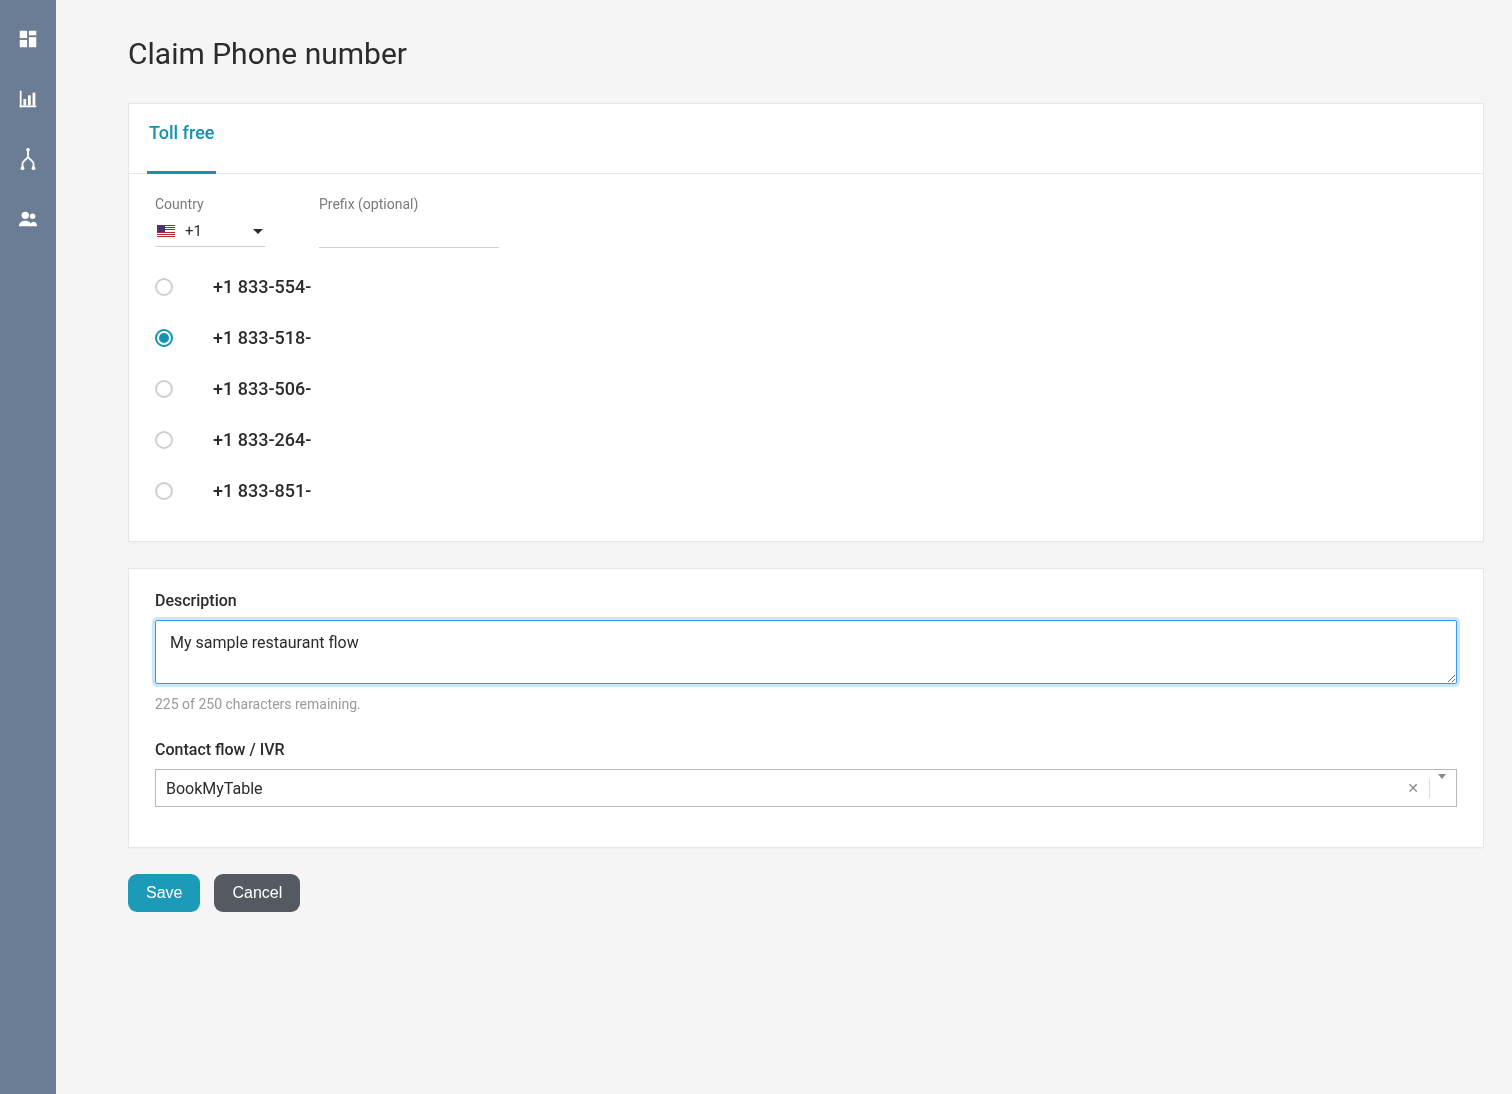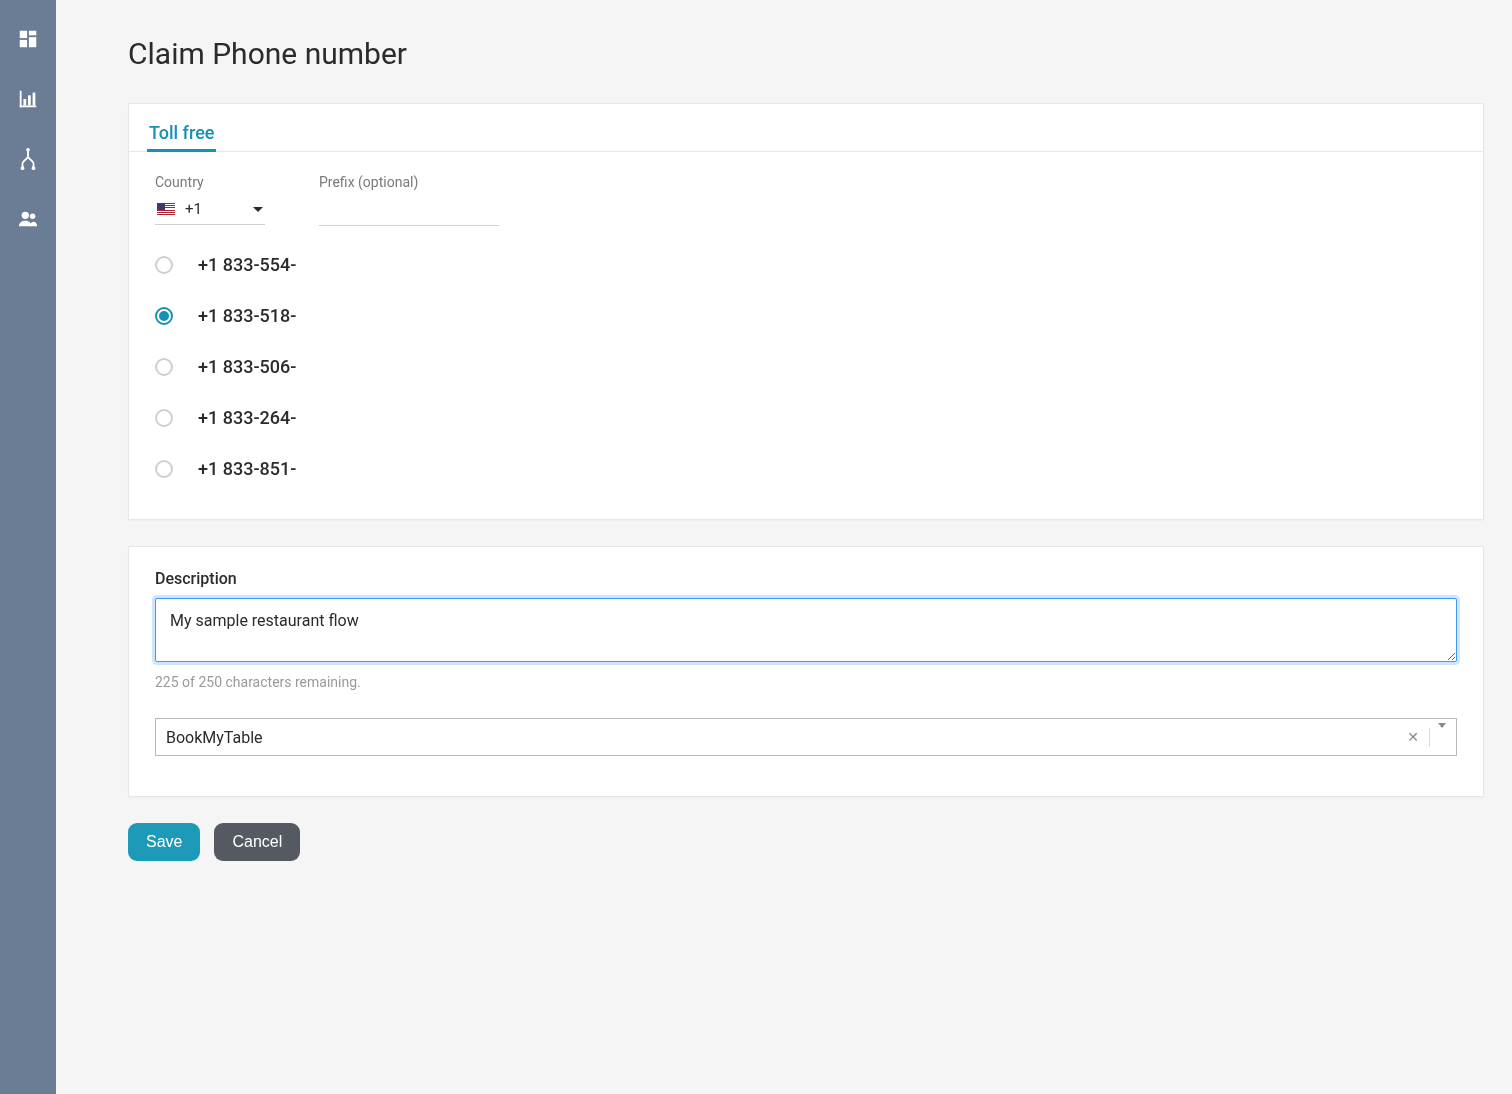--- a/index.html
+++ b/index.html
@@ -50,21 +50,21 @@
       box-shadow: 0 1px 2px rgba(0,0,0,0.03);
     }
     .tabs {
       display: flex;
       border-bottom: 1px solid #e6e6e6;
       padding: 0 18px;
       gap: 28px;
       align-items: flex-end;
     }
     .tab {
-      padding: 18px 2px 6px 2px;
+      padding: 18px 2px 28px 2px;
       font-size: 18px;
       color: #8a8a8a;
       cursor: pointer;
       border-bottom: 3px solid transparent;
       margin-bottom: -1px;
     }
     .tab.active {
       color: #1791b2;
       border-bottom-color: #1791b2;
       font-weight: 500;
@@ -110,21 +110,21 @@
       padding: 6px 2px;
       font-size: 15px;
       width: 180px;
       outline: none;
       background: transparent;
     }
     .phone-list { display: flex; flex-direction: column; gap: 30px; margin-top: 10px; }
     .phone-option {
       display: flex;
       align-items: center;
-      gap: 25px;
+      gap: 40px;
       cursor: pointer;
     }
     .radio {
       width: 18px; height: 18px;
       border: 2px solid #cfcfcf;
       border-radius: 50%;
       display: flex; align-items: center; justify-content: center;
       flex-shrink: 0;
     }
     .radio.selected { border-color: #1791b2; }
@@ -294,20 +294,21 @@
     </div>
   </section>
 
   <section class="card">
     <div class="card-body">
       <div class="section-label">Description</div>
       <textarea class="description-textarea" style="">My sample restaurant flow</textarea>
       <div class="char-count">225 of 250 characters remaining.</div>
 
       <div class="contact-flow-section">
+        <div class="section-label">Contact flow / IVR</div>
         <div class="select-box">
           <span class="sel-value">BookMyTable</span>
           <span class="clear-x">✕</span>
           <span class="sel-caret"><span class="caret-triangle"></span></span>
         </div>
       </div>
     </div>
   </section>
 
   <div class="actions">

